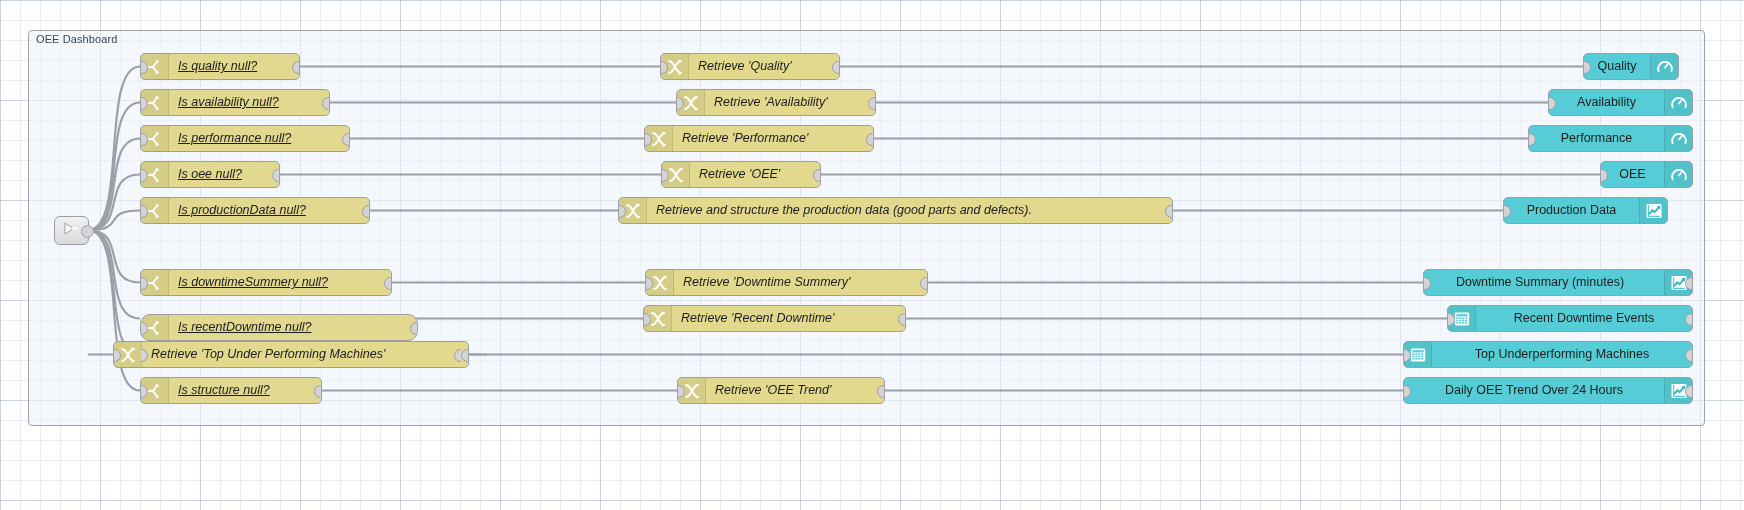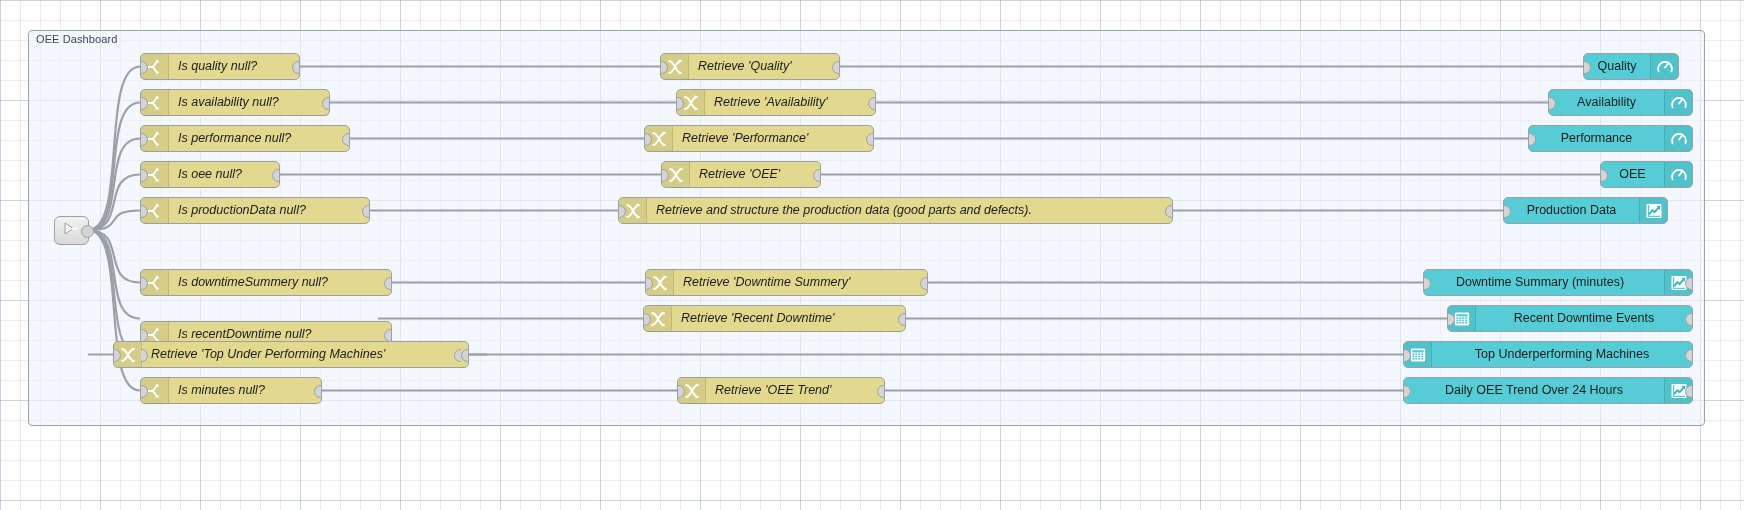--- a/index.html
+++ b/index.html
@@ -37,21 +37,21 @@
   svg#wires{position:absolute;left:0;top:0;width:1744px;height:510px;}
   svg#wires path{fill:none;stroke:#9b9fa8;stroke-width:2.2;}
   
   .node{
     position:absolute;box-sizing:border-box;
     height:27px;border:1px solid #9a9fa8;border-radius:5px;
     display:flex;align-items:center;
     font-size:12.5px;color:#1d1d1d;
     overflow:hidden;
   }
-  .node.switch{background:#e2d88f;}
+  .node.switch{background:#e2d88f;text-decoration:underline;}
   .node.change{background:#e2d98f;}
   .node.ui{background:#56cdd6;}
   .node .label{
     flex:1;padding:0 9px;white-space:nowrap;overflow:hidden;
     line-height:25px;
   }
   .node.switch .label,.node.change .label{font-style:italic;}
   .node.ui .label{text-align:center;}
   
   .icn{
@@ -335,21 +335,21 @@
         <svg width="18" height="18" viewBox="0 0 18 18">
           <rect x="1.5" y="2" width="15" height="14" fill="#fff" rx="1"></rect>
           <path d="M3.6 3 L3.6 14.4 L15 14.4" stroke="#56cdd6" stroke-width="1.2" fill="none"></path>
           <path d="M4.6 11.6 L7.4 8.2 L9.6 10.2 L14.4 4.6" stroke="#3db5c0" stroke-width="2" fill="none" stroke-linecap="round" stroke-linejoin="round"></path>
           <path d="M11.4 4.2 L15 4.2 L15 7.8 Z" fill="#3db5c0"></path>
         </svg>
       </span>
       <span class="port in"></span>
       <span class="port out"></span>
     </div>
-    <div class="node switch" style="left: 140px; top: 321px; width: 252px;">
+    <div class="node switch" style="left: 140px; top: 314px; width: 278px; border-radius: 10px;">
       <span class="icn left">
         <svg width="18" height="18" viewBox="0 0 18 18">
           <path d="M2.5 9 H6 M6 9 C9 9 9 3.5 12 3.5 M6 9 C9 9 9 14.5 12 14.5" stroke="#fff" stroke-width="1.8" fill="none" stroke-linecap="round"></path>
           <path d="M10 1.6 L13 3.5 L10 5.4 Z" fill="#fff"></path>
           <path d="M10 12.6 L13 14.5 L10 16.4 Z" fill="#fff"></path>
         </svg>
       </span>
       <span class="label">Is recentDowntime null?</span>
       <span class="port in"></span>
       <span class="port out"></span>
@@ -439,21 +439,21 @@
       <span class="port out"></span>
     </div>
     <div class="node switch" style="left: 140px; top: 377px; width: 182px;">
       <span class="icn left">
         <svg width="18" height="18" viewBox="0 0 18 18">
           <path d="M2.5 9 H6 M6 9 C9 9 9 3.5 12 3.5 M6 9 C9 9 9 14.5 12 14.5" stroke="#fff" stroke-width="1.8" fill="none" stroke-linecap="round"></path>
           <path d="M10 1.6 L13 3.5 L10 5.4 Z" fill="#fff"></path>
           <path d="M10 12.6 L13 14.5 L10 16.4 Z" fill="#fff"></path>
         </svg>
       </span>
-      <span class="label">Is minutes null?</span>
+      <span class="label">Is structure null?</span>
       <span class="port in"></span>
       <span class="port out"></span>
     </div>
     <div class="node change" style="left: 677px; top: 377px; width: 208px;">
       <span class="icn left">
         <svg width="18" height="18" viewBox="0 0 18 18">
           <path d="M3 3 C3 3 6 3 9 9 C12 15 15 15 15 15" stroke="#fff" stroke-width="1.8" fill="none" stroke-linecap="round"></path>
           <path d="M3 15 C3 15 6 15 9 9 C12 3 15 3 15 3" stroke="#fff" stroke-width="1.8" fill="none" stroke-linecap="round"></path>
           <path d="M12.6 1.2 L15.8 3 L12.6 4.8 Z" fill="#fff"></path>
           <path d="M12.6 13.2 L15.8 15 L12.6 16.8 Z" fill="#fff"></path>

